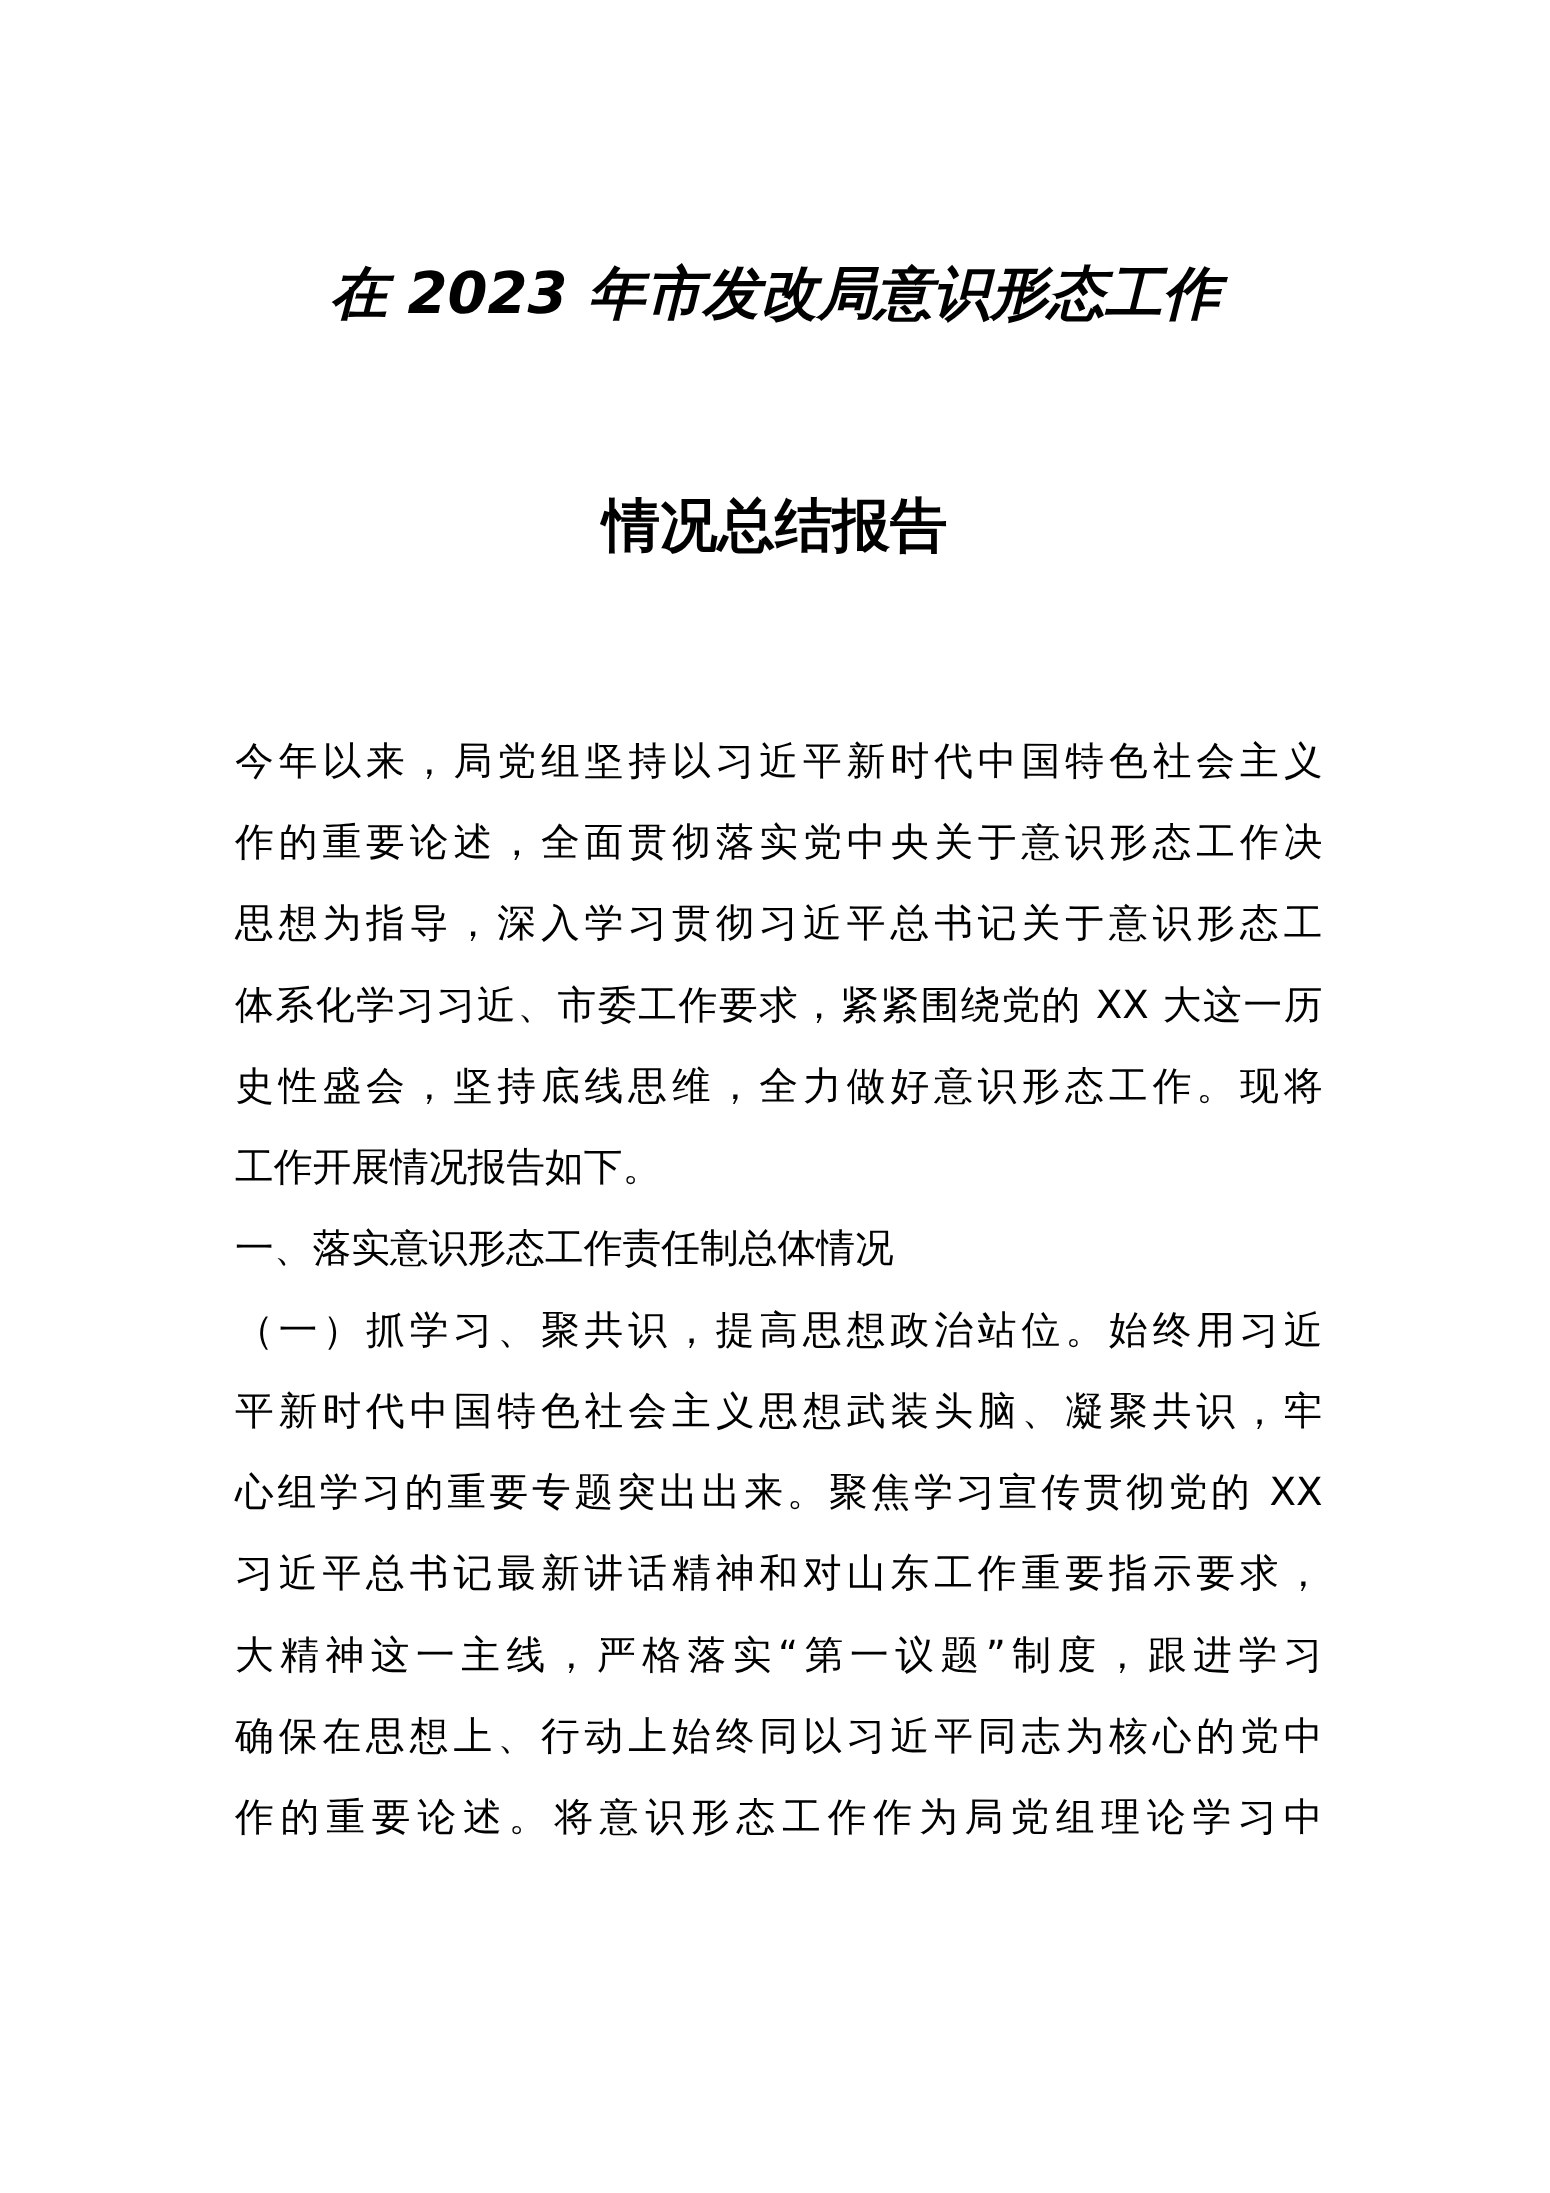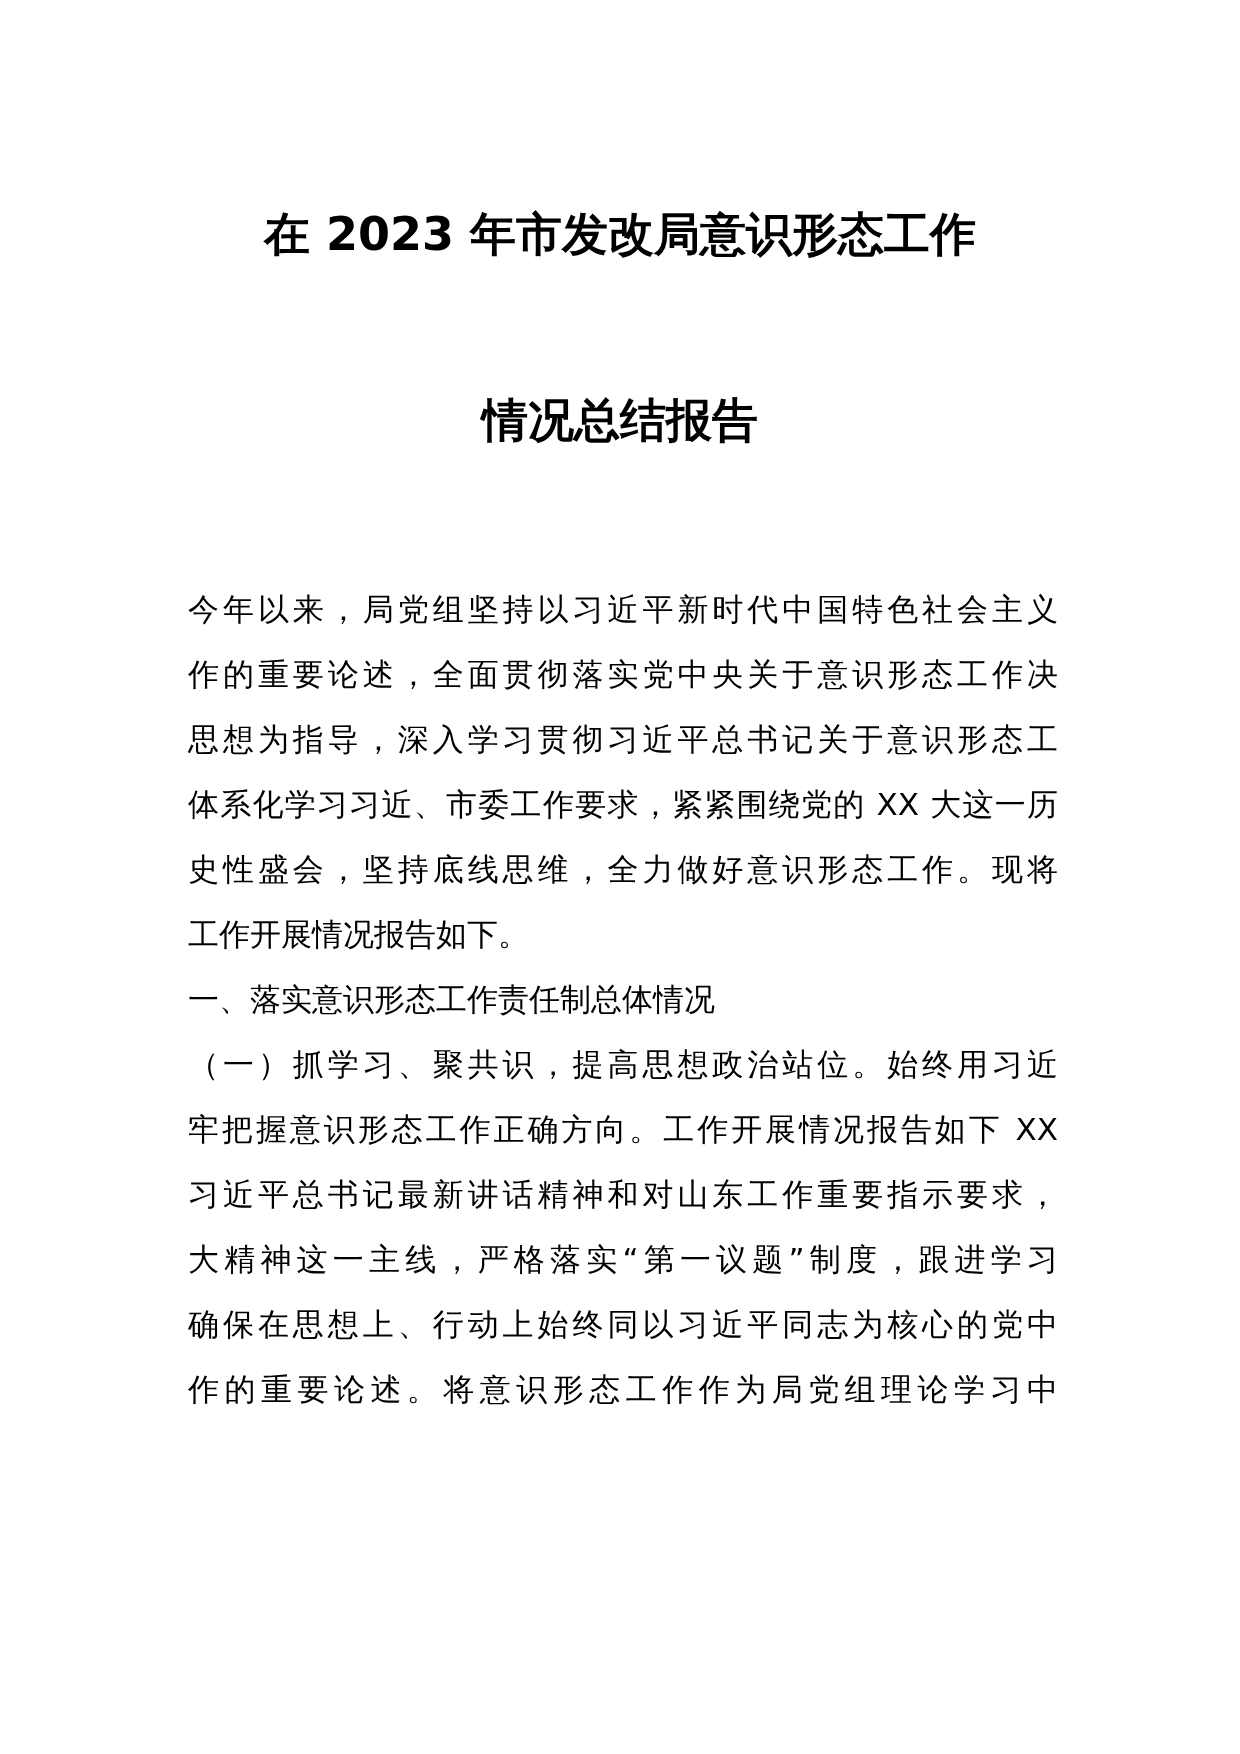--- a/index.html
+++ b/index.html
@@ -26,21 +26,21 @@
       position: absolute;
       left: 0;
       width: 1240px;
       text-align: center;
       font-weight: bold;
       font-size: 46px;
       line-height: 56px;
       letter-spacing: 0px;
       white-space: nowrap;
     }
-    .title-line.l1 { top: 206px; }
+    .title-line.l1 { top: 206px; font-style: italic; }
     .title-line.l2 { top: 392px; }
     .body {
       position: absolute;
       left: 188px;
       top: 577px;
       width: 870px;
     }
     .line {
       height: 65px;
       line-height: 65px;
@@ -63,19 +63,20 @@
 
   <div class="body">
     <div class="line">今年以来，局党组坚持以习近平新时代中国特色社会主义</div>
     <div class="line">作的重要论述，全面贯彻落实党中央关于意识形态工作决</div>
     <div class="line">思想为指导，深入学习贯彻习近平总书记关于意识形态工</div>
     <div class="line">体系化学习习近、市委工作要求，紧紧围绕党的 XX 大这一历</div>
     <div class="line">史性盛会，坚持底线思维，全力做好意识形态工作。现将</div>
     <div class="line short">工作开展情况报告如下。</div>
     <div class="line short">一、落实意识形态工作责任制总体情况</div>
     <div class="line">（一）抓学习、聚共识，提高思想政治站位。始终用习近</div>
-    <div class="line">牢把握意识形态工作正确方向。工作开展情况报告如下 XX</div>
+    <div class="line">平新时代中国特色社会主义思想武装头脑、凝聚共识，牢</div>
+    <div class="line">心组学习的重要专题突出出来。聚焦学习宣传贯彻党的 XX</div>
     <div class="line">习近平总书记最新讲话精神和对山东工作重要指示要求，</div>
     <div class="line">大精神这一主线，严格落实“第一议题”制度，跟进学习</div>
     <div class="line">确保在思想上、行动上始终同以习近平同志为核心的党中</div>
     <div class="line">作的重要论述。将意识形态工作作为局党组理论学习中</div>
   </div>
 </div>
 
 </body></html>

